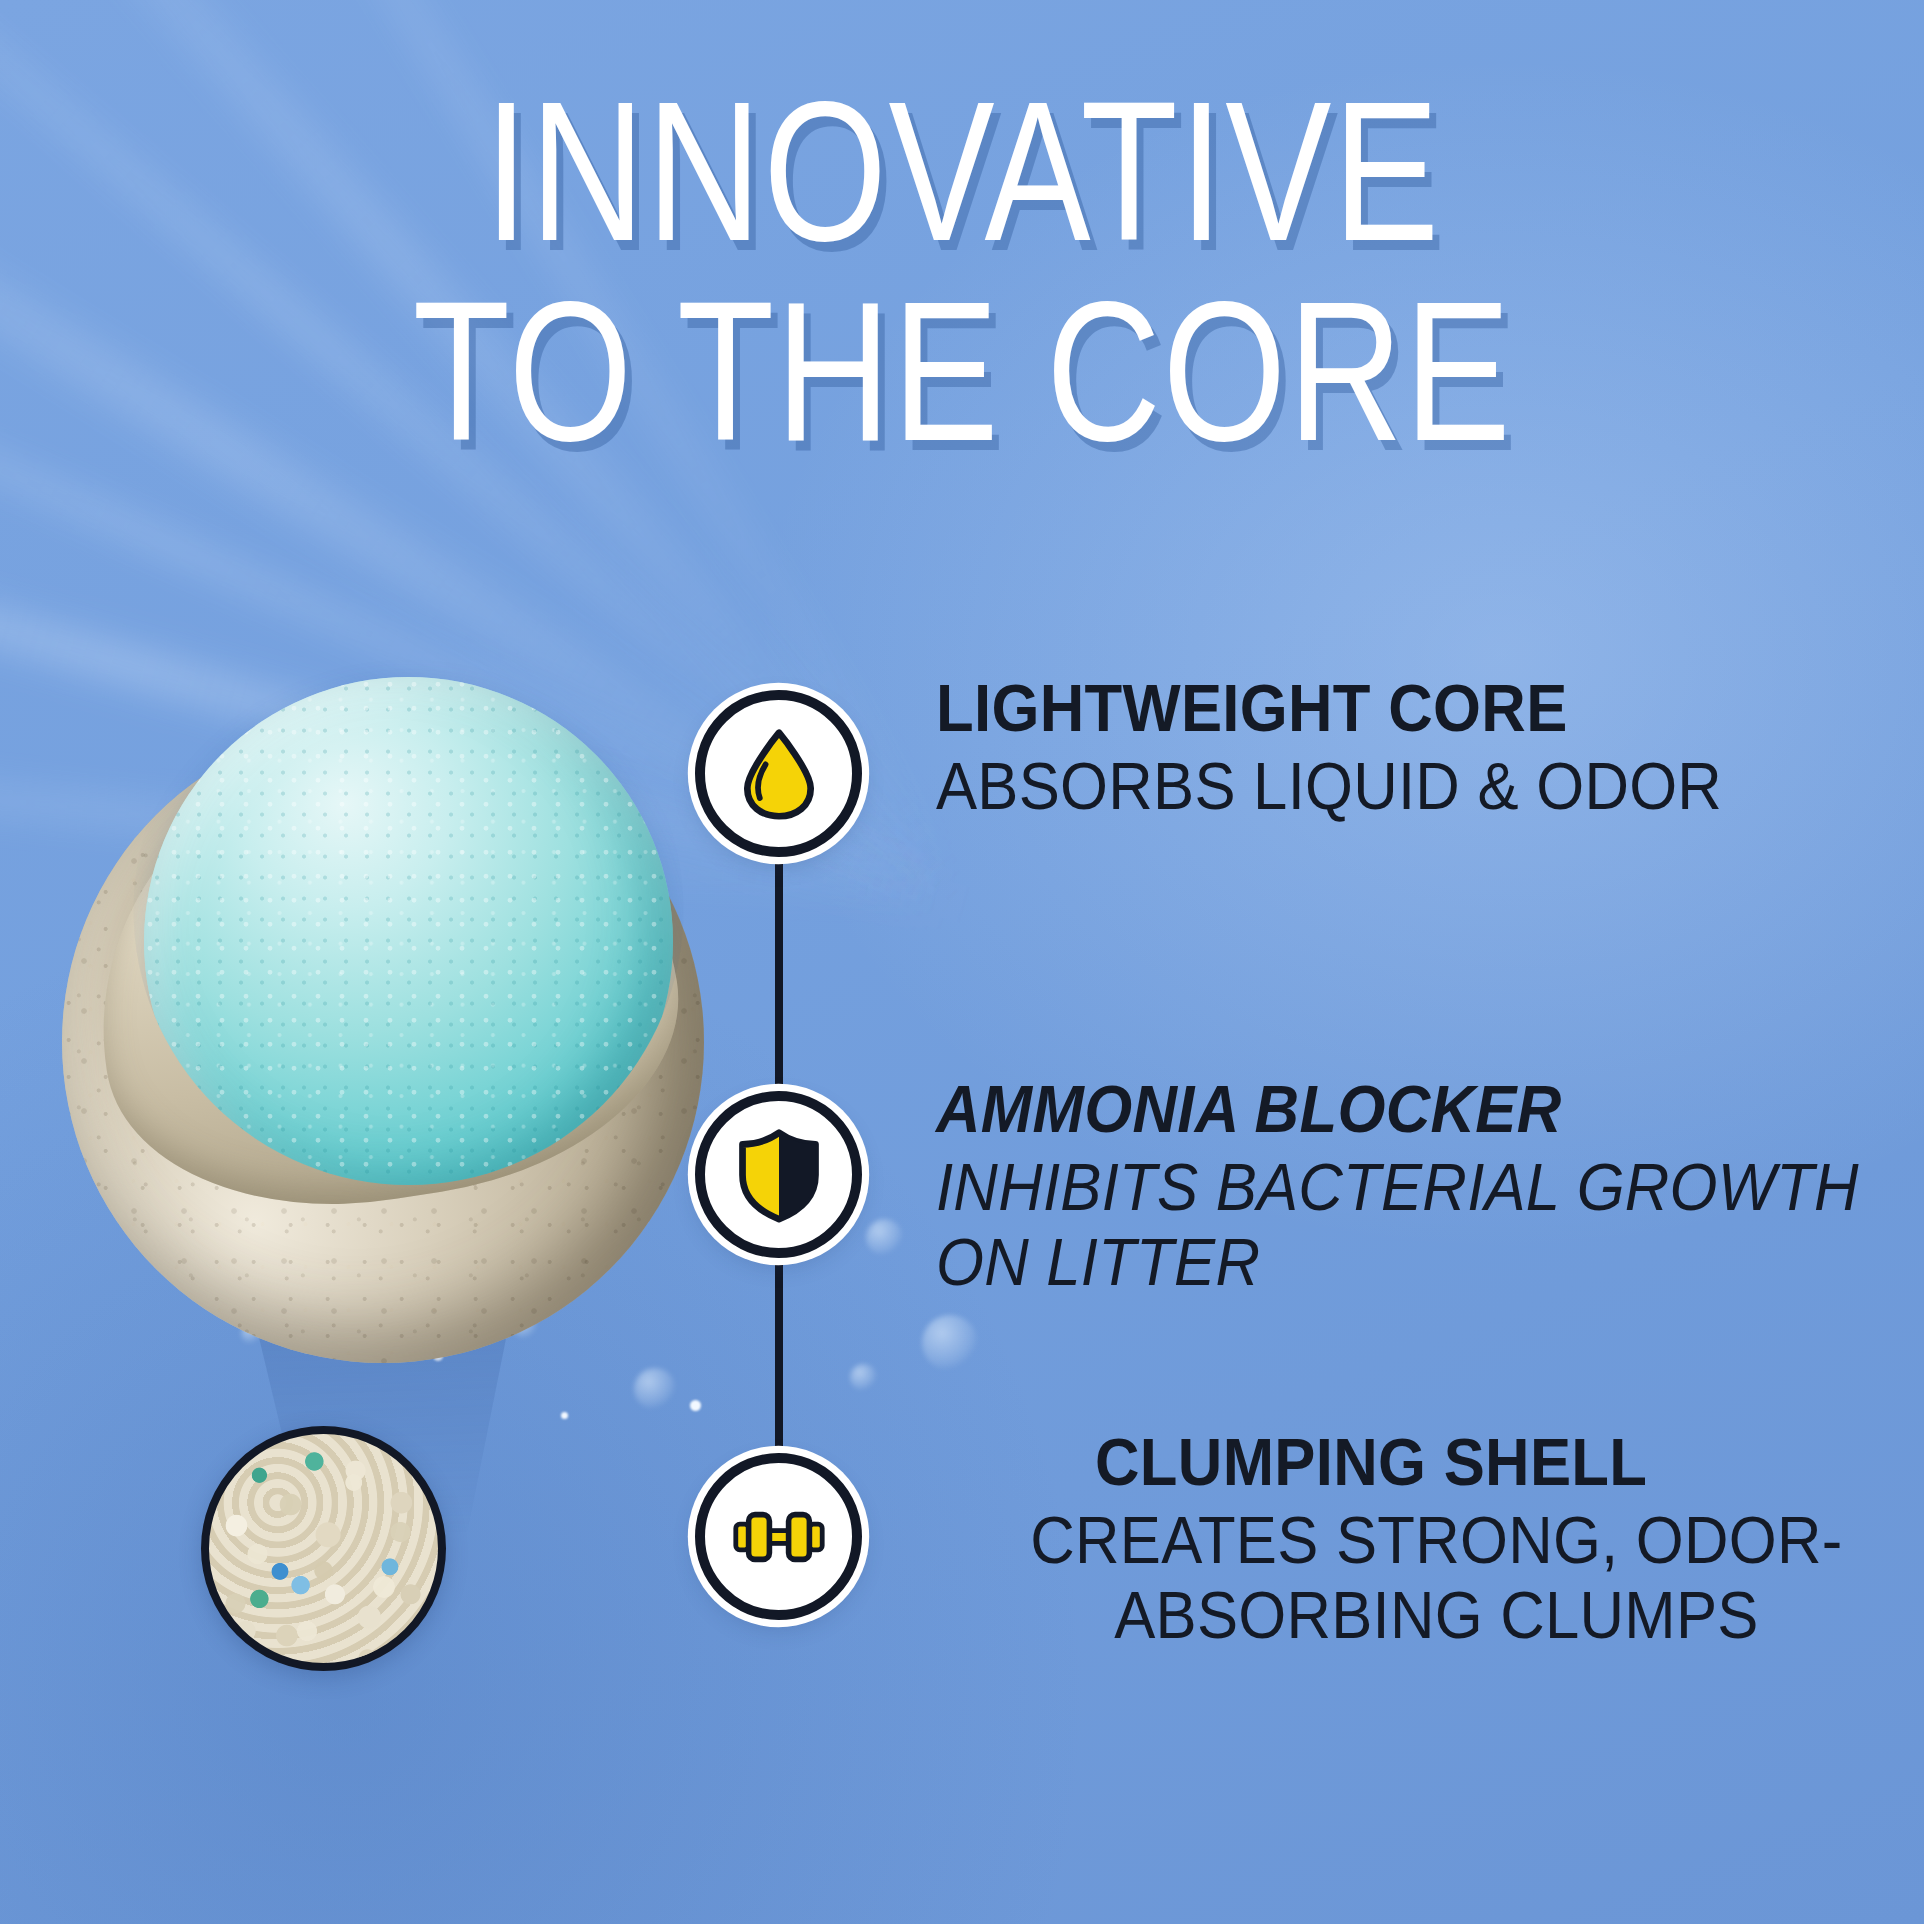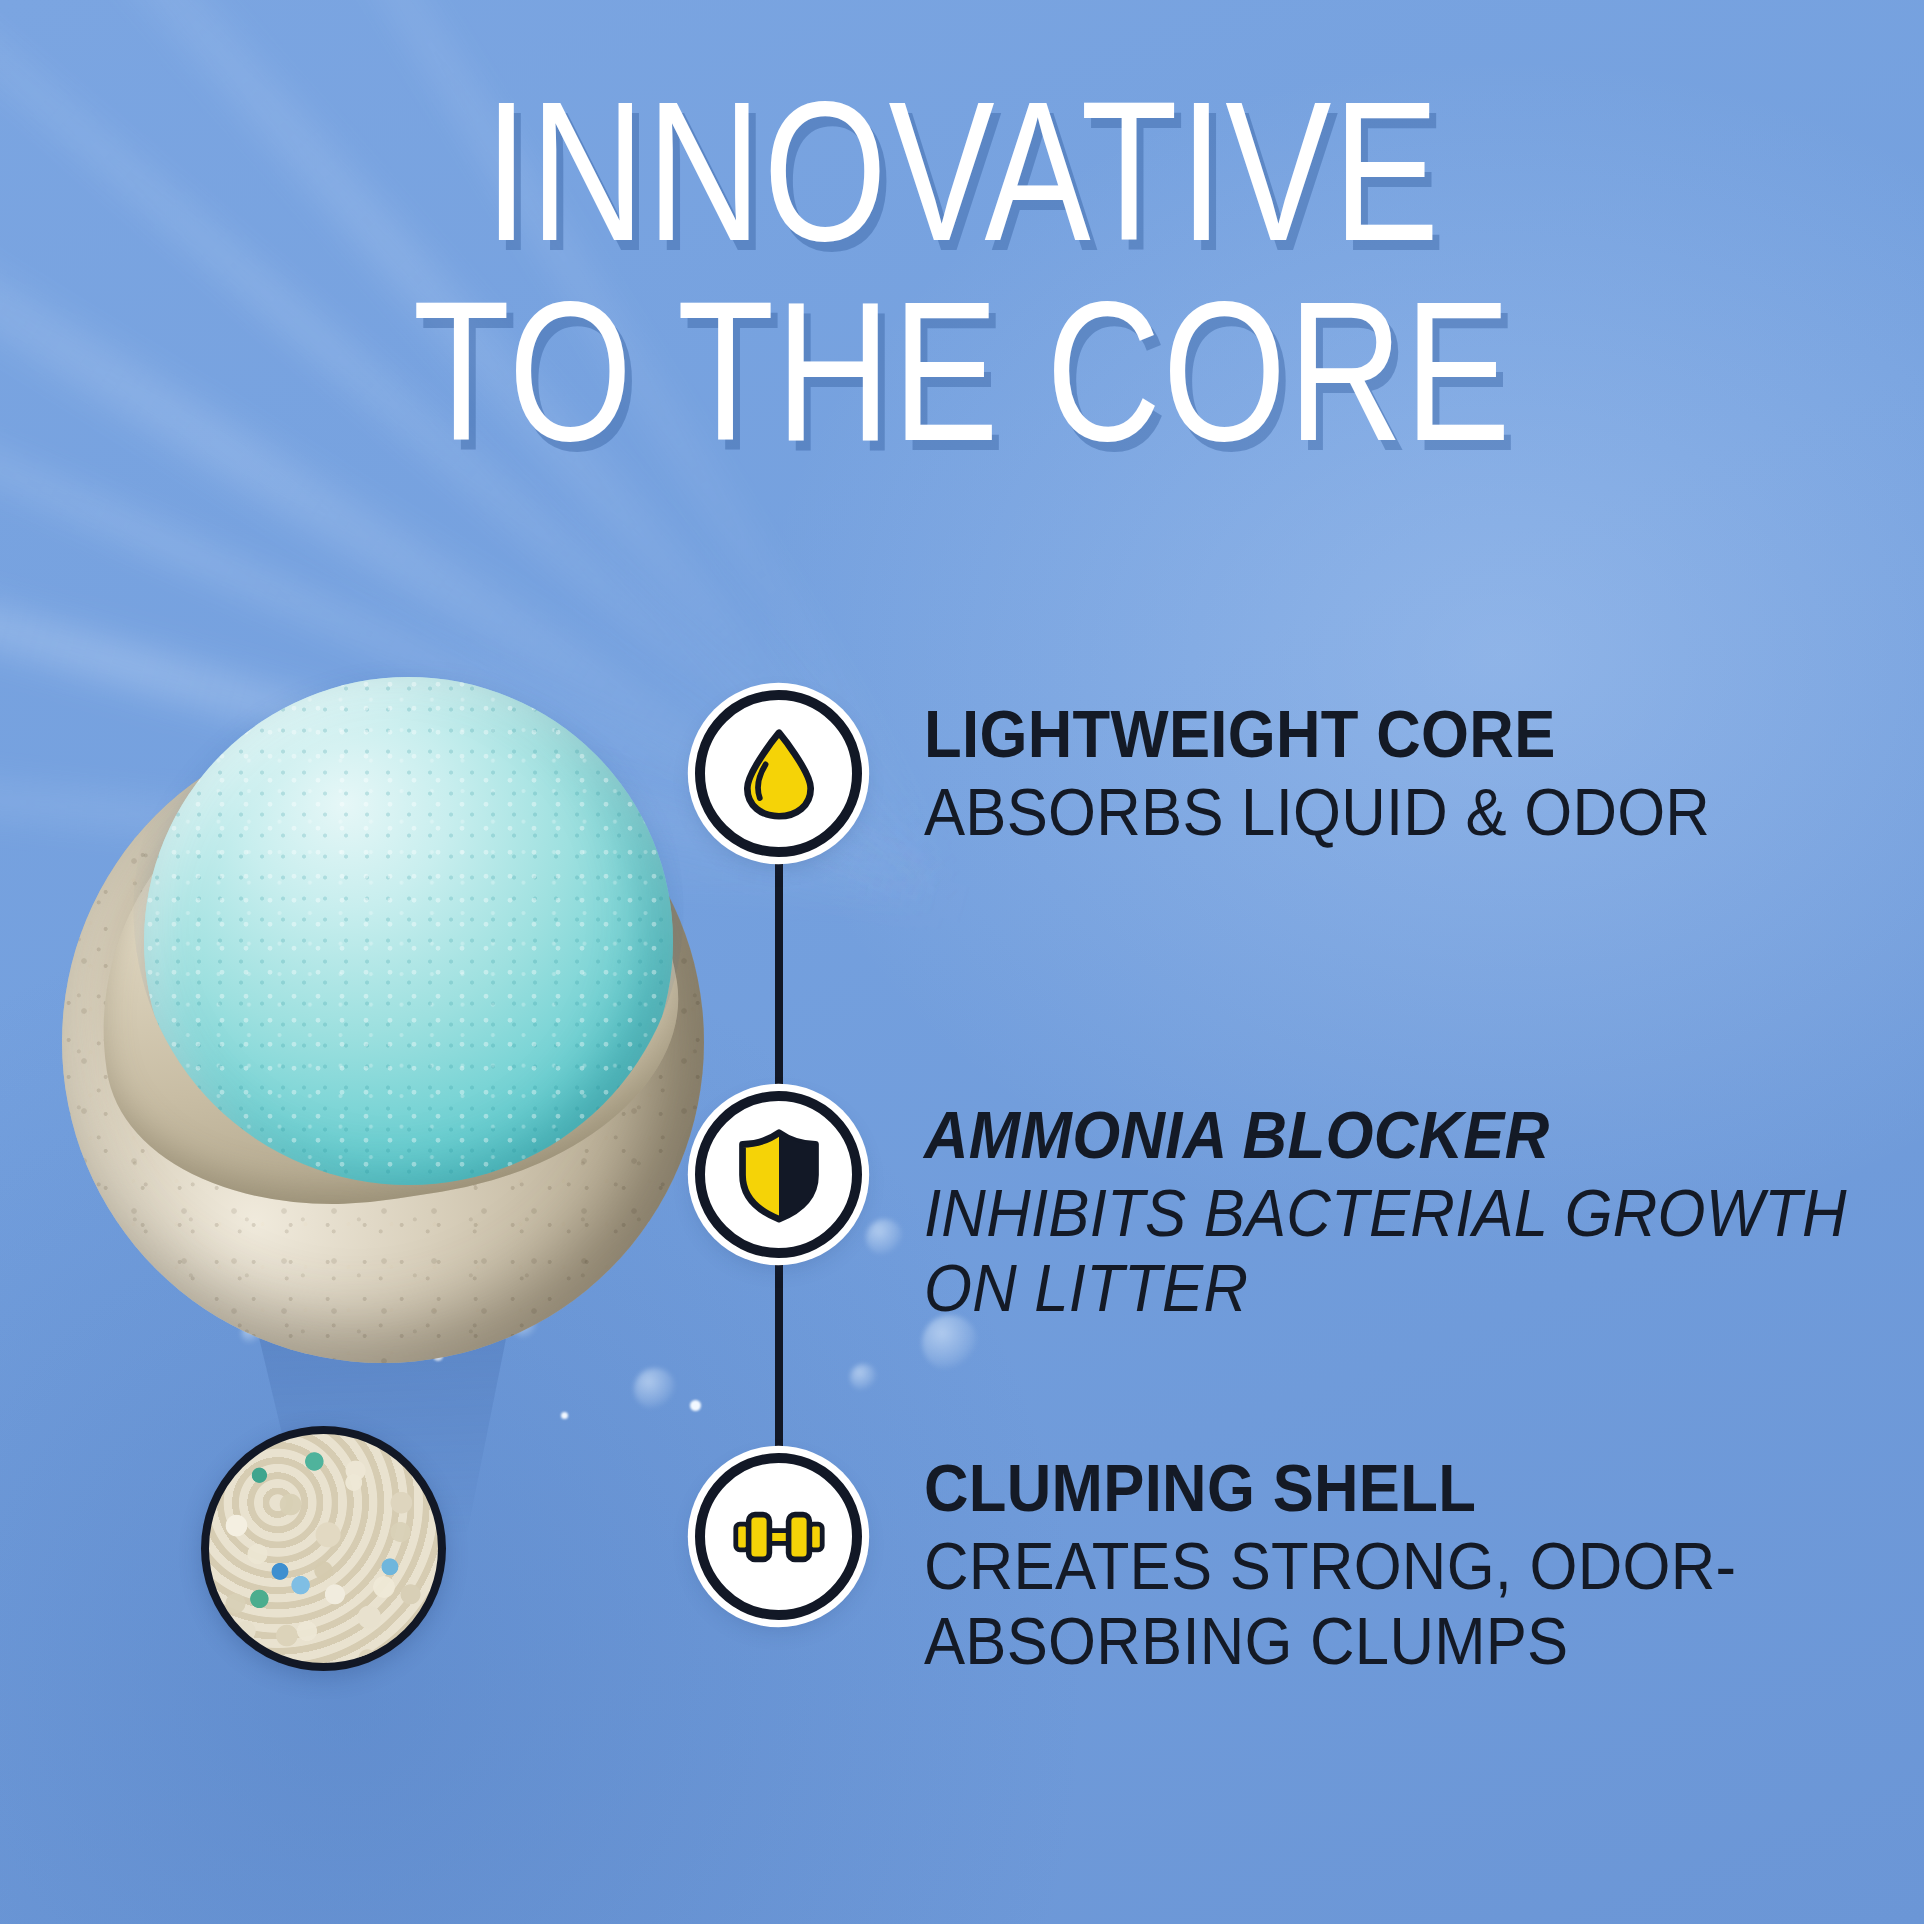--- a/index.html
+++ b/index.html
@@ -220,24 +220,24 @@
   #badge-2{ left:695px; top:1091px; }
   #badge-3{ left:695px; top:1453px; }
 
   
   .features{
     position:absolute;
     left:924px; top:672px;
     width:946px;
     z-index:8;
   }
-  .feature{ position:absolute; left:0; width:100%;margin-top:26px; }
+  .feature{ position:absolute; left:12px; width:100%; }
   #feature-1{ top:0; }
   #feature-2{ top:401px;font-style:italic; }
-  #feature-3{ top:754px; }
+  #feature-3{ top:754px;text-align:center; }
 
   .f-title{
     display:block;
     color:#141A26;
     font-size:67px;
     line-height:1.06;
     font-weight:700;
     letter-spacing:.005em;
     transform:scaleX(.92);
     transform-origin:left center;

